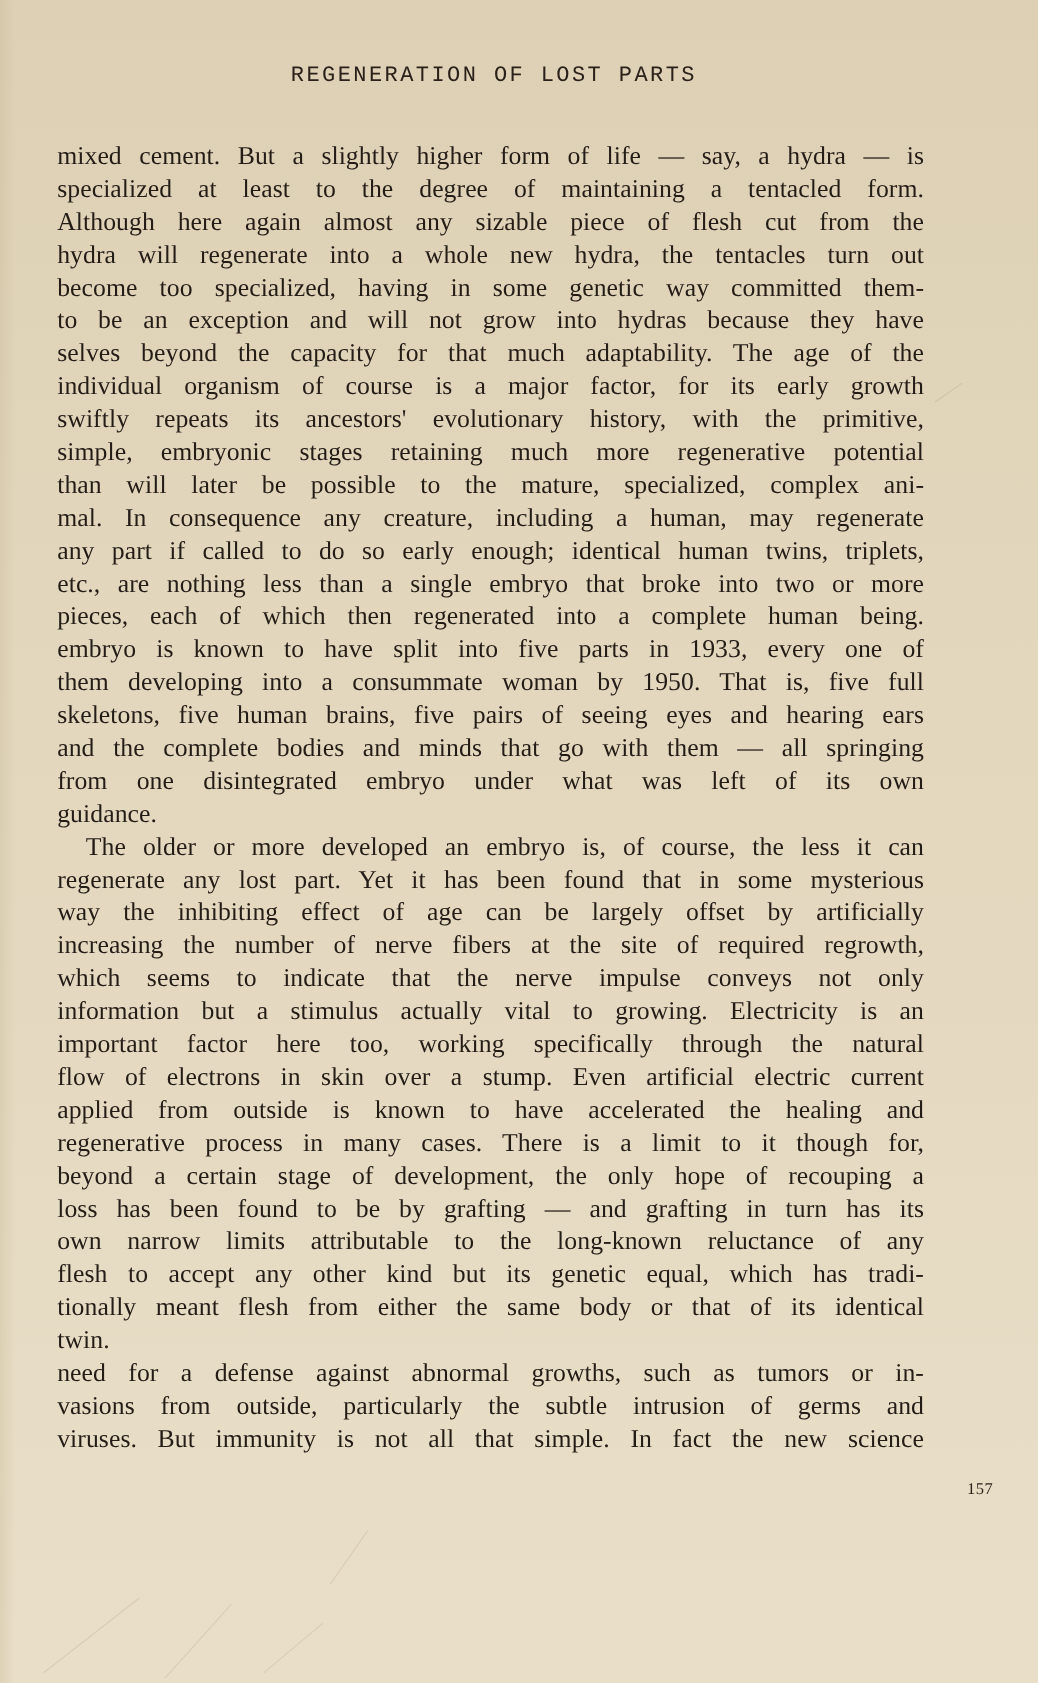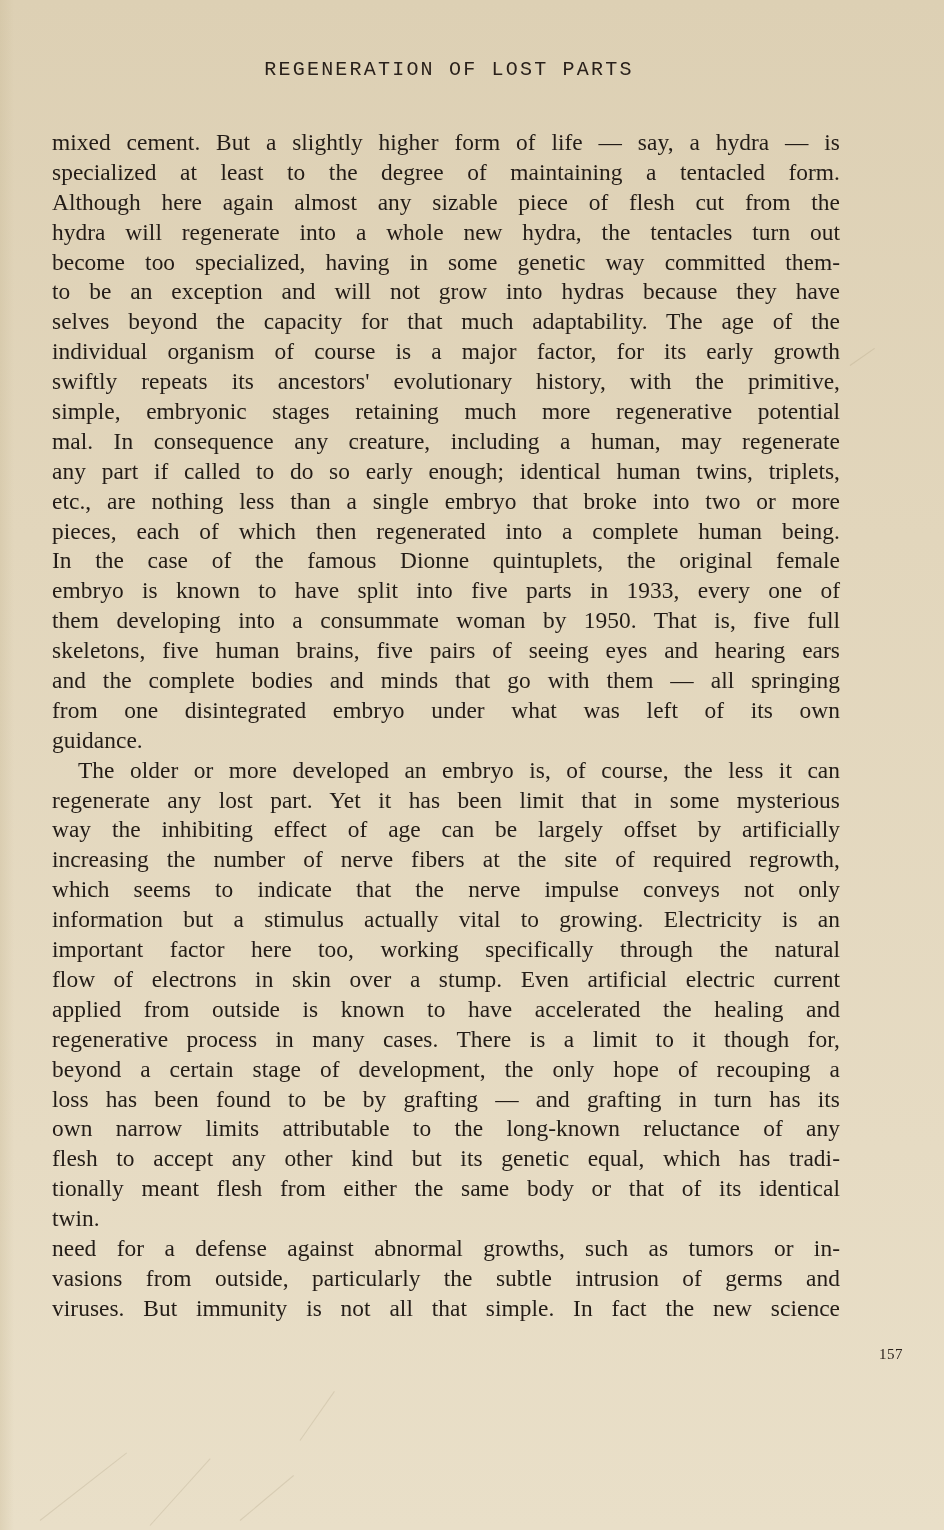--- a/index.html
+++ b/index.html
@@ -87,35 +87,35 @@
         <span class="line">mixed cement.  But a slightly higher form of life — say, a hydra — is</span>
         <span class="line">specialized at least to the degree of maintaining a tentacled form.</span>
         <span class="line">Although here again almost any sizable piece of flesh cut from the</span>
         <span class="line">hydra will regenerate into a whole new hydra, the tentacles turn out</span>
         <span class="line">become too specialized, having in some genetic way committed them-</span>
         <span class="line">to be an exception and will not grow into hydras because they have</span>
         <span class="line">selves beyond the capacity for that much adaptability.  The age of the</span>
         <span class="line">individual organism of course is a major factor, for its early growth</span>
         <span class="line">swiftly repeats its ancestors' evolutionary history, with the primitive,</span>
         <span class="line">simple, embryonic stages retaining much more regenerative potential</span>
+        <span class="line">than will later be possible to the mature, specialized, complex ani-</span>
         <span class="line">mal.  In consequence any creature, including a human, may regenerate</span>
         <span class="line">any part if called to do so early enough; identical human twins, triplets,</span>
         <span class="line">etc., are nothing less than a single embryo that broke into two or more</span>
         <span class="line">pieces, each of which then regenerated into a complete human being.</span>
-        <span class="line">In the case of the famous Dionne quintuplets, the original female</span>
         <span class="line">embryo is known to have split into five parts in 1933, every one of</span>
         <span class="line">them developing into a consummate woman by 1950.  That is, five full</span>
         <span class="line">skeletons, five human brains, five pairs of seeing eyes and hearing ears</span>
         <span class="line">and the complete bodies and minds that go with them — all springing</span>
         <span class="line">from one disintegrated embryo under what was left of its own</span>
         <span class="line last">guidance.</span>
       </div>
       <div>
         <span class="line indent">The older or more developed an embryo is, of course, the less it can</span>
-        <span class="line">regenerate any lost part.  Yet it has been limit that in some mysterious</span>
+        <span class="line">regenerate any lost part.  Yet it has been found that in some mysterious</span>
         <span class="line">way the inhibiting effect of age can be largely offset by artificially</span>
         <span class="line">increasing the number of nerve fibers at the site of required regrowth,</span>
         <span class="line">which seems to indicate that the nerve impulse conveys not only</span>
         <span class="line">information but a stimulus actually vital to growing.  Electricity is an</span>
         <span class="line">important factor here too, working specifically through the natural</span>
         <span class="line">flow of electrons in skin over a stump.  Even artificial electric current</span>
         <span class="line">applied from outside is known to have accelerated the healing and</span>
         <span class="line">regenerative process in many cases.  There is a limit to it though for,</span>
         <span class="line">beyond a certain stage of development, the only hope of recouping a</span>
         <span class="line">loss has been found to be by grafting — and grafting in turn has its</span>

